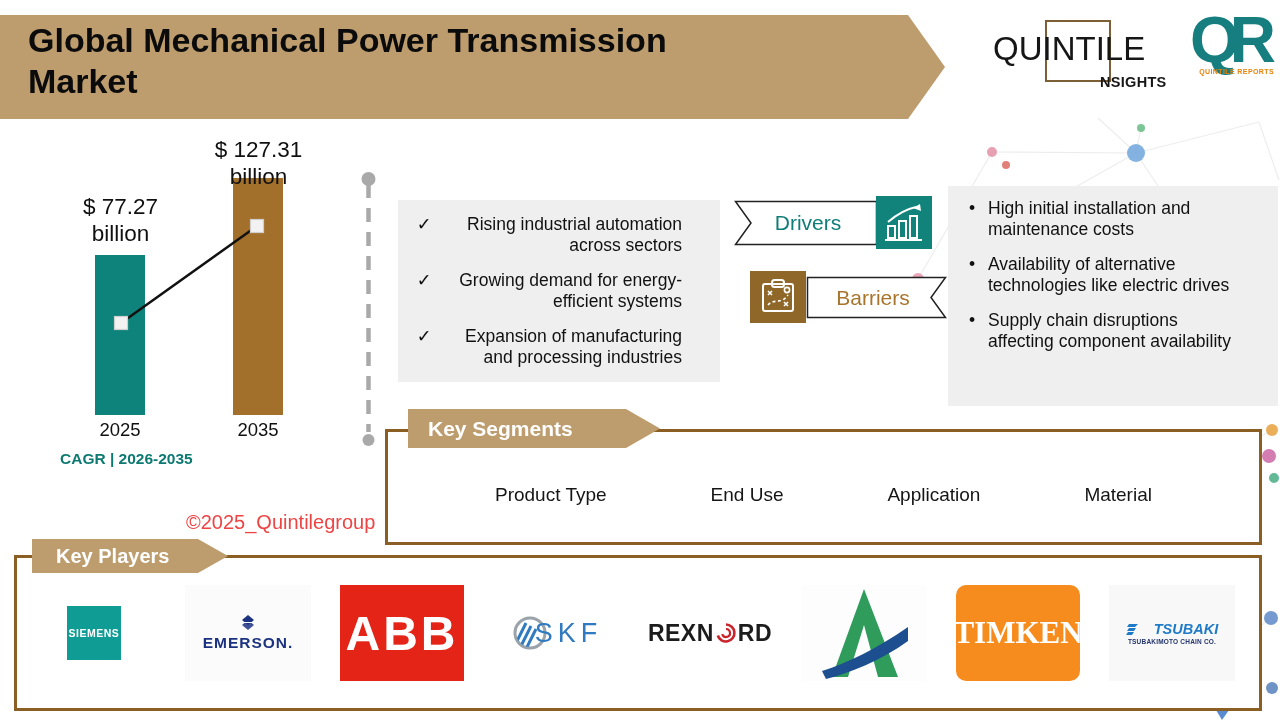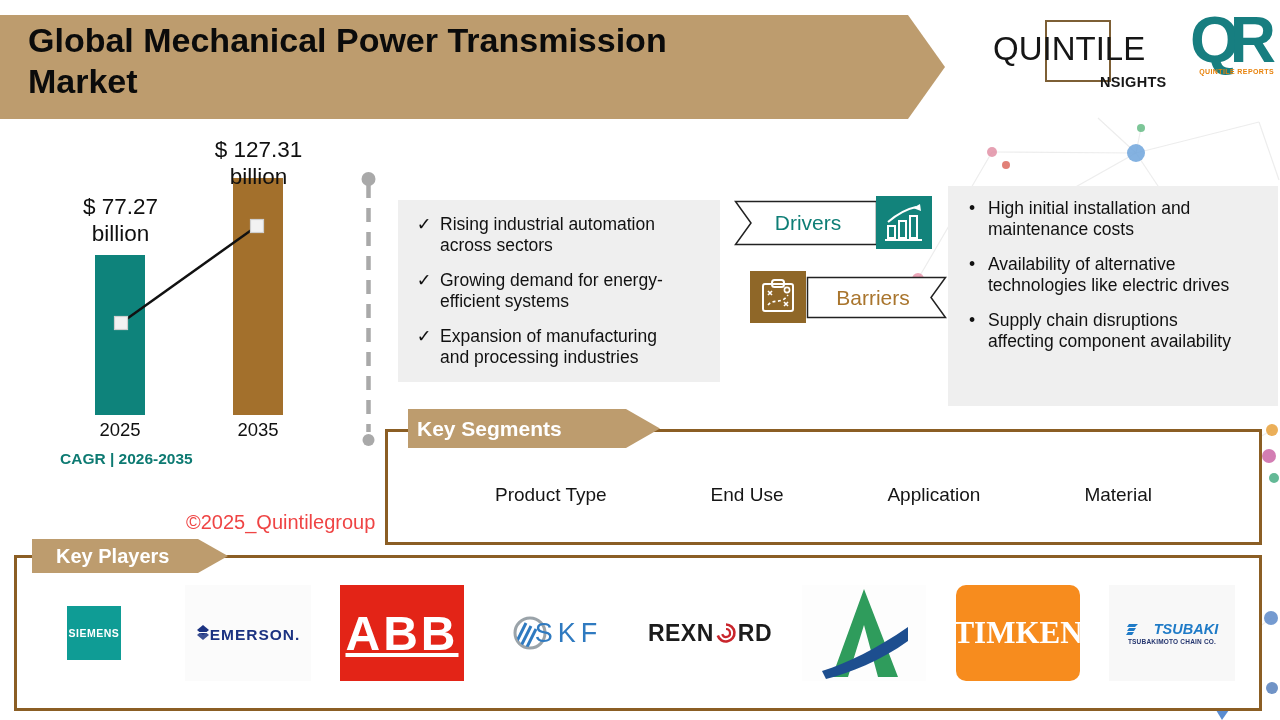--- a/index.html
+++ b/index.html
@@ -33,53 +33,53 @@
   .cagr{left:60px;top:450px;width:268px;text-align:left;font-size:15.5px;font-weight:700;color:#0D7A72;}
   .ratebox{left:58px;top:476px;width:272px;height:26px;background:#E6E6E6;font-size:21px;color:#151515;}
   .watermark{left:186px;top:511px;font-size:20px;color:#ef4444;}
 
   
   .panel{background:#EFEFEF;box-sizing:border-box;}
   .drivers-panel{left:398px;top:200px;width:322px;height:182px;padding:14px 0 0 10px;}
   .barriers-panel{left:948px;top:186px;width:330px;height:220px;padding:12px 0 0 8px;}
   .list{list-style:none;margin:0;padding:0;}
   .li{display:flex;margin-bottom:14px;font-size:17.5px;line-height:1.2;color:#111;}
-  .drivers-panel .li .txt{padding-right:38px;}
+  .drivers-panel .li .txt{padding-right:38px;text-align:right;}
   .barriers-panel .li .txt{padding-right:42px;}
   .mark{width:32px;flex:none;text-align:center;}
   .txt{flex:1;}
 
   
   .ribbon-label{color:#0E7E76;font-size:21px;}
   .drivers-label{left:752px;top:206px;width:112px;height:34px;}
   .barriers-label{left:820px;top:282px;width:106px;height:31px;color:#A9752D;font-size:21px;}
   .icon-sq{box-sizing:border-box;}
   .drivers-icon{left:876px;top:196px;width:56px;height:53px;background:#12837B;}
   .barriers-icon{left:750px;top:271px;width:56px;height:52px;background:#8F6728;}
 
   
   .tan-banner{background:#BD9C6E;color:#fff;font-weight:700;display:flex;align-items:center;box-sizing:border-box;z-index:3;}
-  .ks-banner{left:408px;top:409px;width:252px;height:39px;font-size:21px;padding-left:9px;
+  .ks-banner{left:408px;top:409px;width:252px;height:39px;font-size:21px;padding-left:20px;
              clip-path:polygon(0 0,218px 0,252px 19.5px,218px 39px,0 39px);}
   .kp-banner{left:32px;top:539px;width:196px;height:34px;font-size:20px;padding-left:24px;
              clip-path:polygon(0 0,166px 0,196px 17px,166px 34px,0 34px);}
   .ks-box{left:385px;top:429px;width:877px;height:116px;border:3px solid #8B5E24;background:#fff;box-sizing:border-box;
           display:flex;align-items:center;justify-content:space-around;padding:16px 55px 0 55px;z-index:2;}
   .ks-item{font-size:19px;color:#151515;}
   .kp-box{left:14px;top:555px;width:1248px;height:156px;border:3px solid #8B5E24;background:#fff;box-sizing:border-box;
           display:flex;align-items:center;justify-content:flex-start;z-index:2;}
   .logo-cell{width:154px;height:150px;display:flex;align-items:center;justify-content:center;}
 
   
   .siemens-sq{width:54px;height:54px;background:#0F9C95;}
   .siemens-sq span{color:#fff;font-size:10.5px;font-weight:700;letter-spacing:.5px;}
-  .emerson-card{width:126px;height:96px;background:#FBFBFB;flex-direction:row;}
+  .emerson-card{width:126px;height:96px;background:#FBFBFB;flex-direction:column;}
   .emerson-txt{color:#1B3281;font-size:15.5px;font-weight:700;letter-spacing:1px;margin-top:3px;}
   .abb-sq{width:124px;height:96px;background:#E32417;}
-  .abb-sq span{color:#fff;font-size:48px;font-weight:800;letter-spacing:3px;text-decoration:underline;}
+  .abb-sq span{color:#fff;font-size:48px;font-weight:800;letter-spacing:3px;}
   .skf-row{display:flex;align-items:center;}
   .skf-txt{color:#2F7AC0;font-size:27px;font-weight:400;letter-spacing:5px;margin-left:-15px;}
   .rex-row{display:flex;align-items:center;}
   .rex-txt{color:#1c1c1c;font-size:23px;font-weight:800;letter-spacing:.5px;}
   .altra-sq{width:124px;height:96px;background:#fdfdfd;}
   .timken-sq{width:124px;height:96px;background:#F78C1E;border-radius:10px;}
   .timken-sq span{color:#fff;font-family:"Liberation Serif",serif;font-size:31px;font-weight:700;}
   .tsubaki-card{width:126px;height:96px;background:#F8F8F8;flex-direction:column;}
   .tsubaki-row{display:flex;align-items:center;gap:15px;}
   .tsubaki-txt{color:#1F7BC7;font-size:14.5px;font-weight:800;font-style:italic;}

